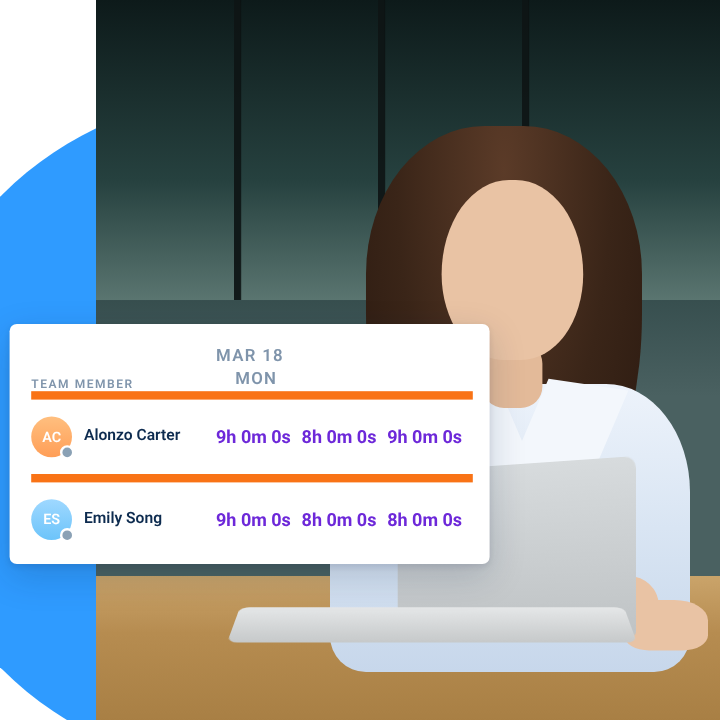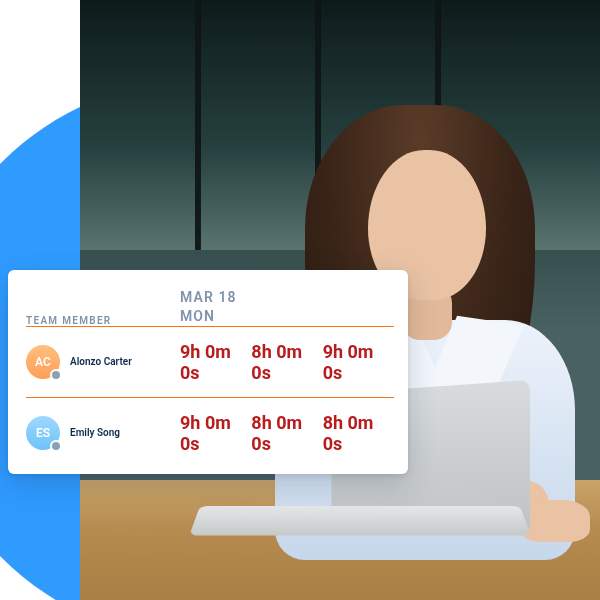--- a/index.html
+++ b/index.html
@@ -125,51 +125,51 @@
   }
   .col-day {
     flex: 1 1 0;
     text-align: left;
     font-size: 14px;
     letter-spacing: 1.1px;
     color: #7f94ab;
     font-weight: 600;
     line-height: 1.35;
   }
-  .col-day .dow { display:block; }
+  .col-day .dow { display:block;margin-left:16px; }
 
   .trow {
     display:flex; align-items:center;
-    border-top: 1px solid #f97316;
+    border-top: 7px solid #f97316;
     padding: 14px 0;
   }
   .member {
     flex: 0 0 154px;
     display:flex; align-items:center; gap:10px;
   }
   .avatar {
     position:relative;
     width:34px; height:34px; border-radius:50%;
     display:flex; align-items:center; justify-content:center;
     font-size:12px; font-weight:600; color:#fff;
   }
   .avatar.ac { background: linear-gradient(180deg,#ffbf7f,#ff9e57); }
   .avatar.es { background: linear-gradient(180deg,#9fd8ff,#6cc4fa); }
   .status-dot{
     position:absolute; right:-2px; bottom:-2px;
     width:12px; height:12px; border-radius:50%;
     background:#8aa1b5; border:2px solid #fff;
   }
   .member .name{
-    font-size:10px; color:#0d2b4f; font-weight:600;
+    font-size:13px; color:#0d2b4f; font-weight:600;
   }
   .cell {
     flex:1 1 0;
-    font-size:18px; font-weight:700;
-    color:#b91c1c;
+    font-size:15px; font-weight:700;
+    color:#6d28d9;
   }
 
 </style>
 </head>
 <body>
 
 <div class="stage">
   <div class="blue-circle"></div>
 
   <div class="photo">

